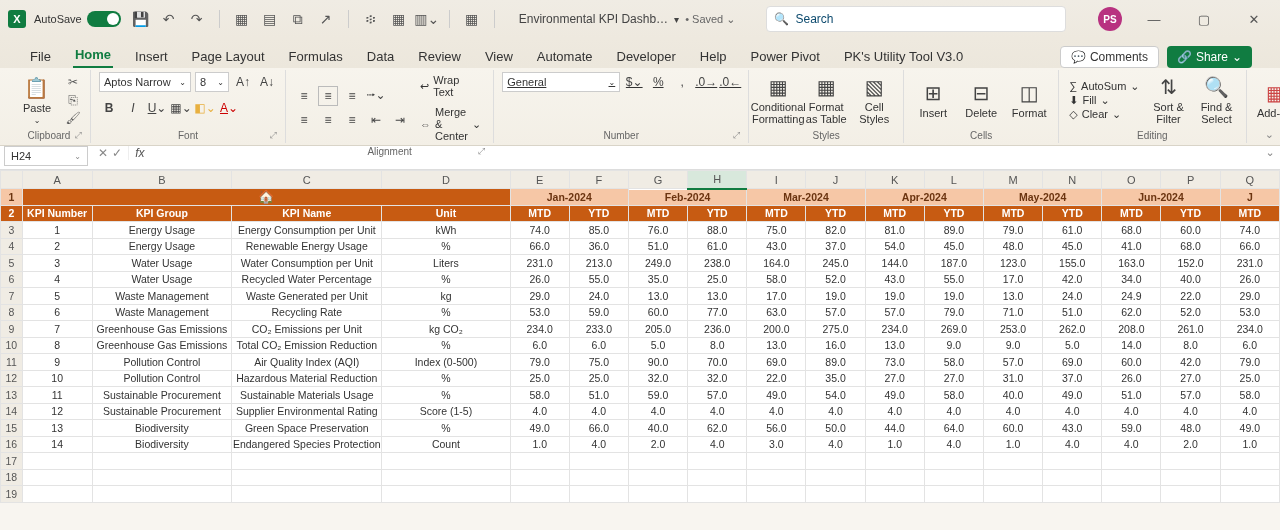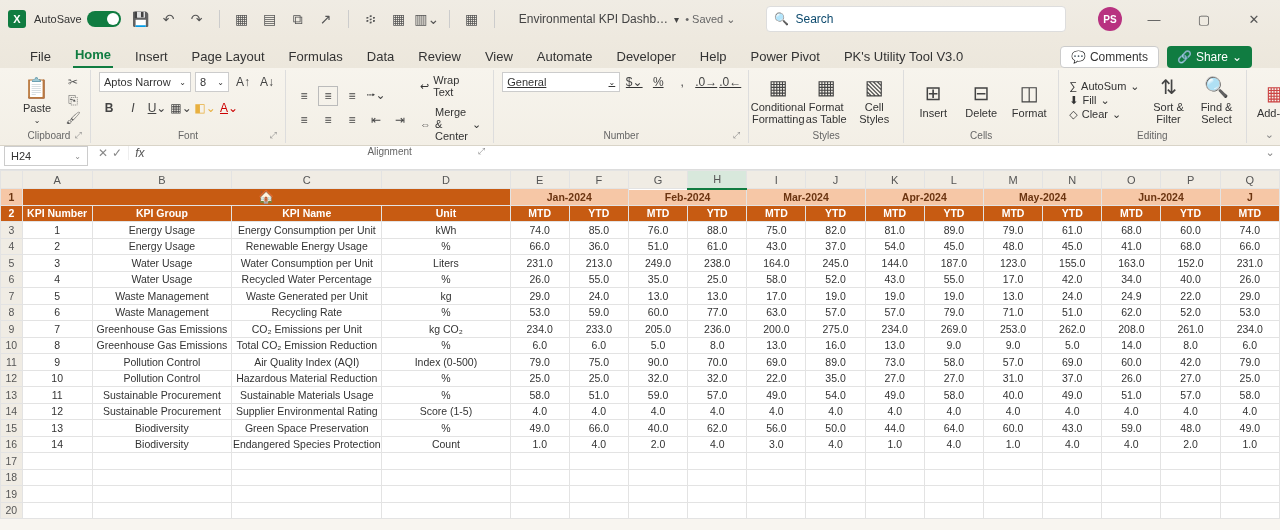--- a/index.html
+++ b/index.html
@@ -701,35 +701,15 @@
           <td></td>
           <td></td>
           <td></td>
           <td></td>
           <td></td>
           <td></td>
           <td></td>
           <td></td>
           <td></td>
         </tr>
-        <tr class="data-row">
-          <td class="rowhdr">20</td>
-          <td></td>
-          <td></td>
-          <td></td>
-          <td></td>
-          <td></td>
-          <td></td>
-          <td></td>
-          <td></td>
-          <td></td>
-          <td></td>
-          <td></td>
-          <td></td>
-          <td></td>
-          <td></td>
-          <td></td>
-          <td></td>
-          <td></td>
-        </tr>
       </tbody>
     </table>
 </div>
 
 </body></html>

